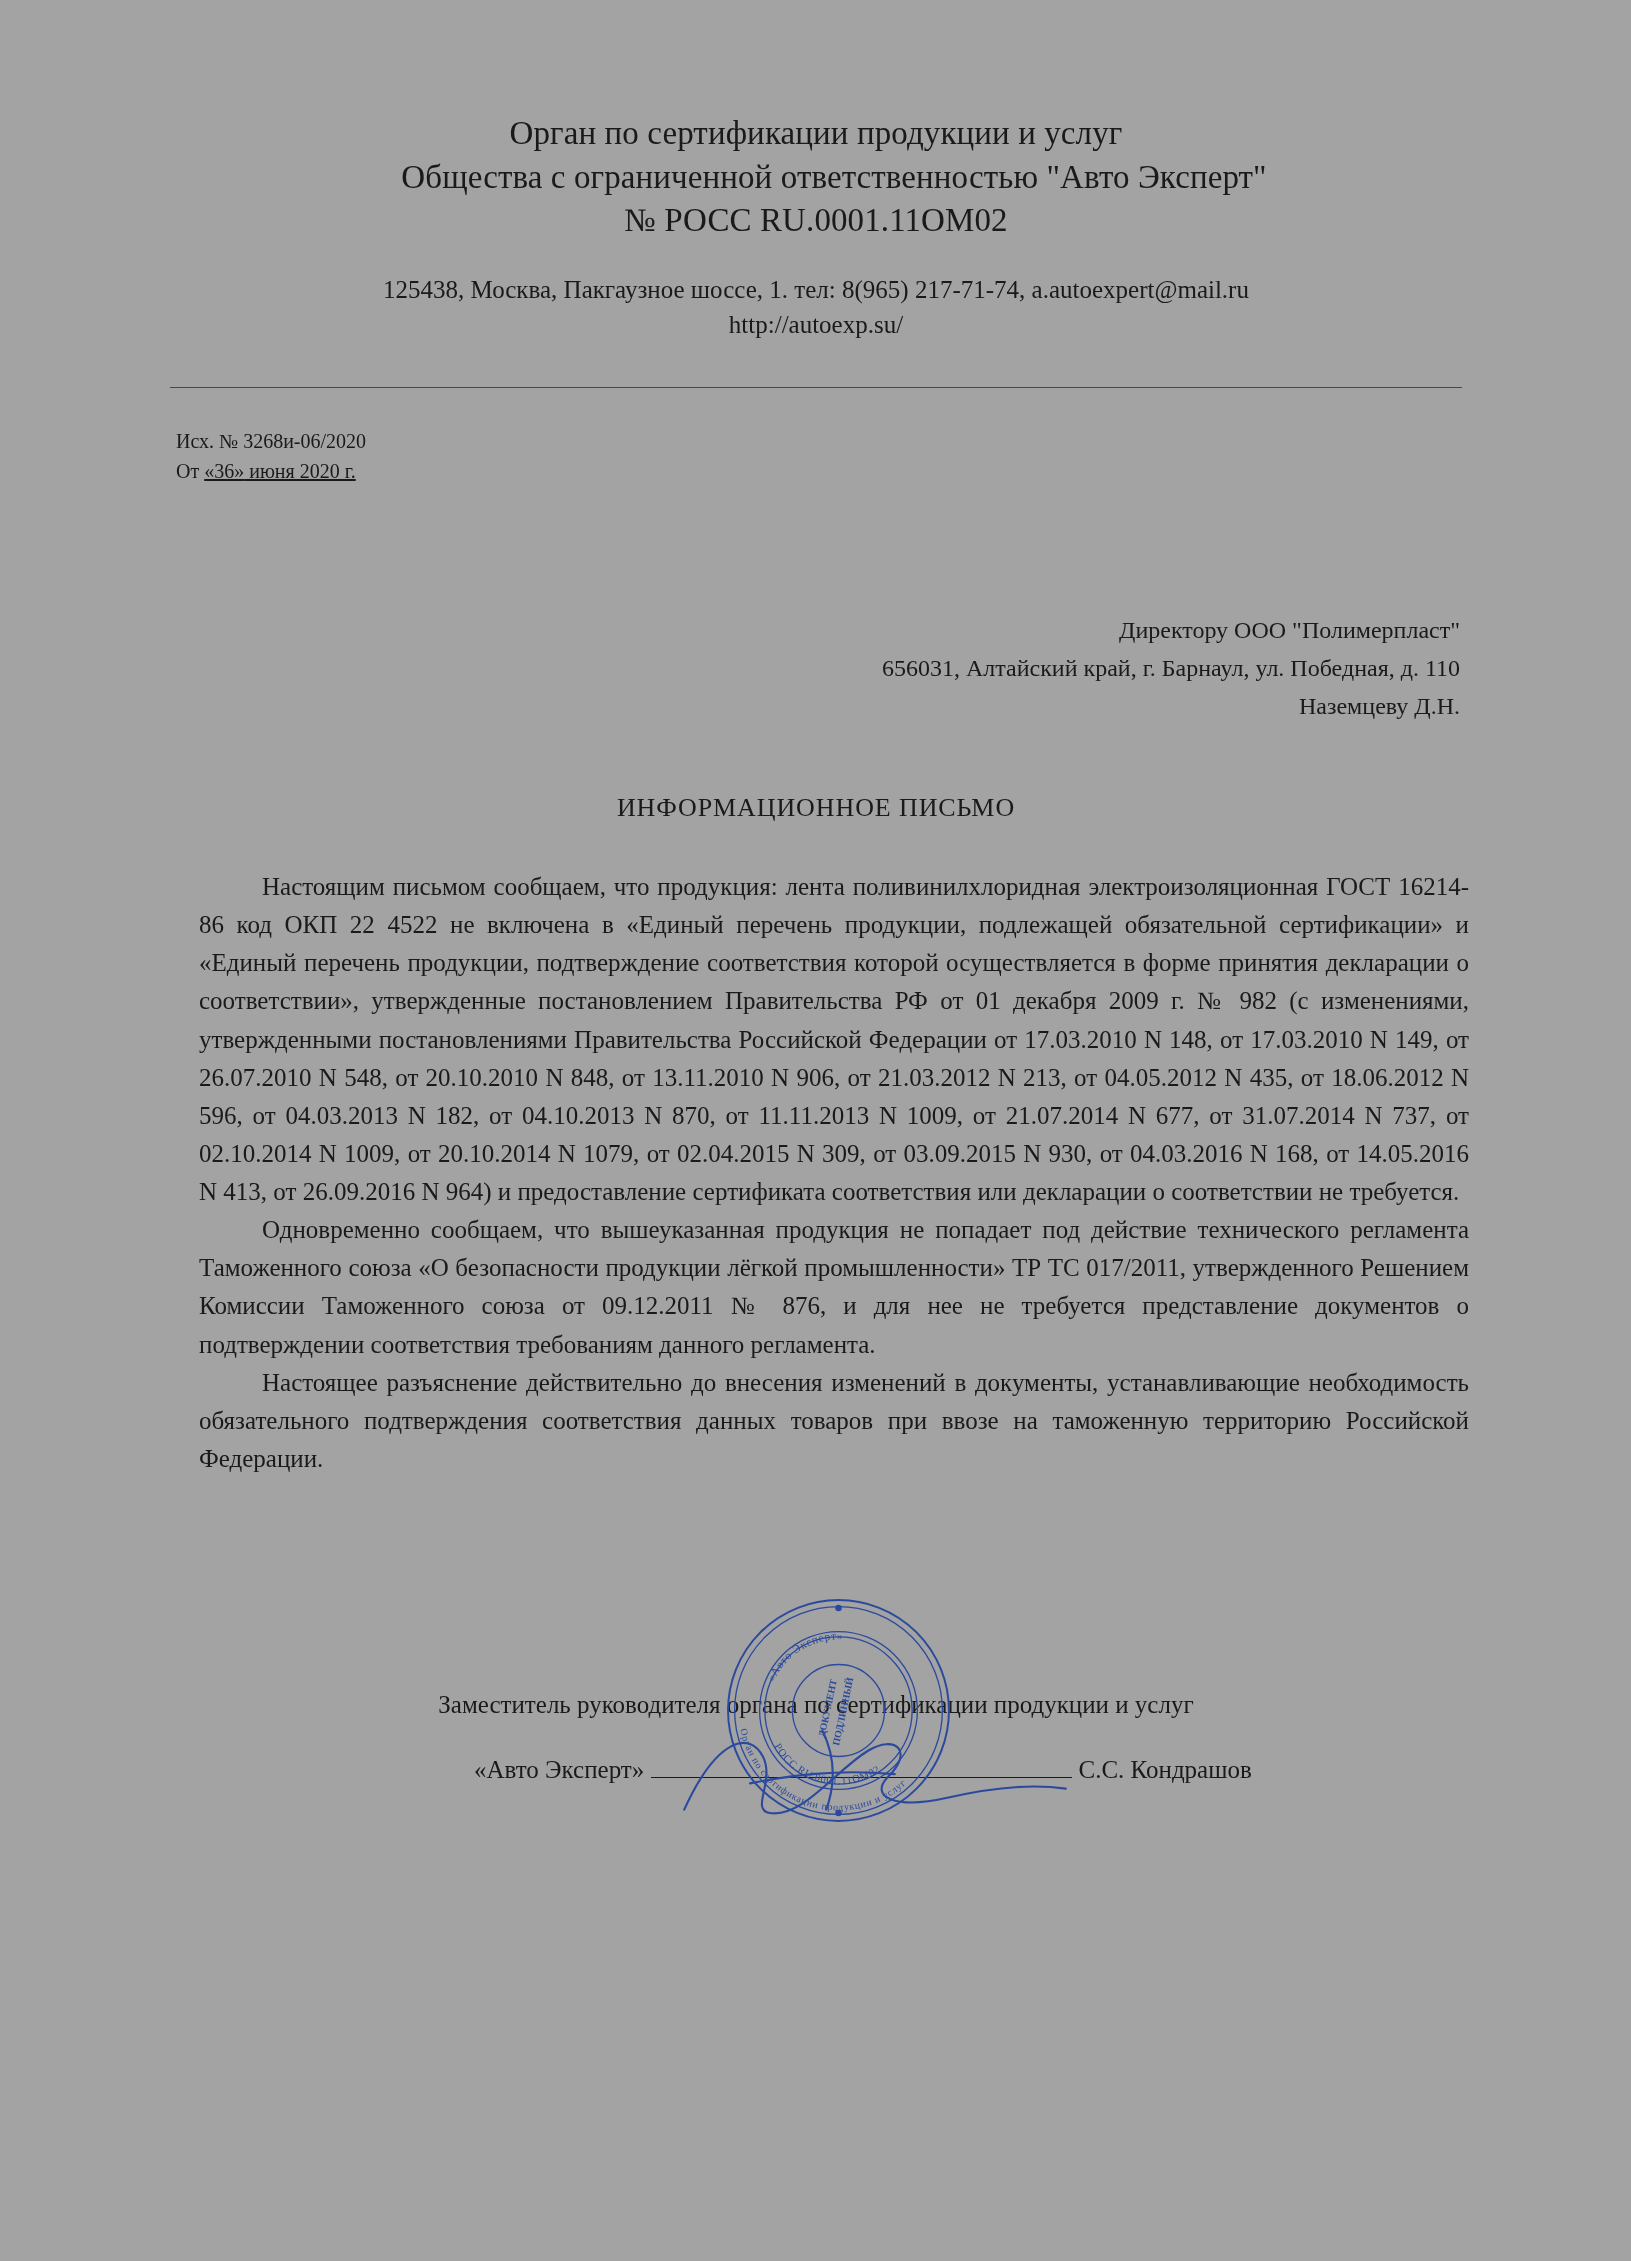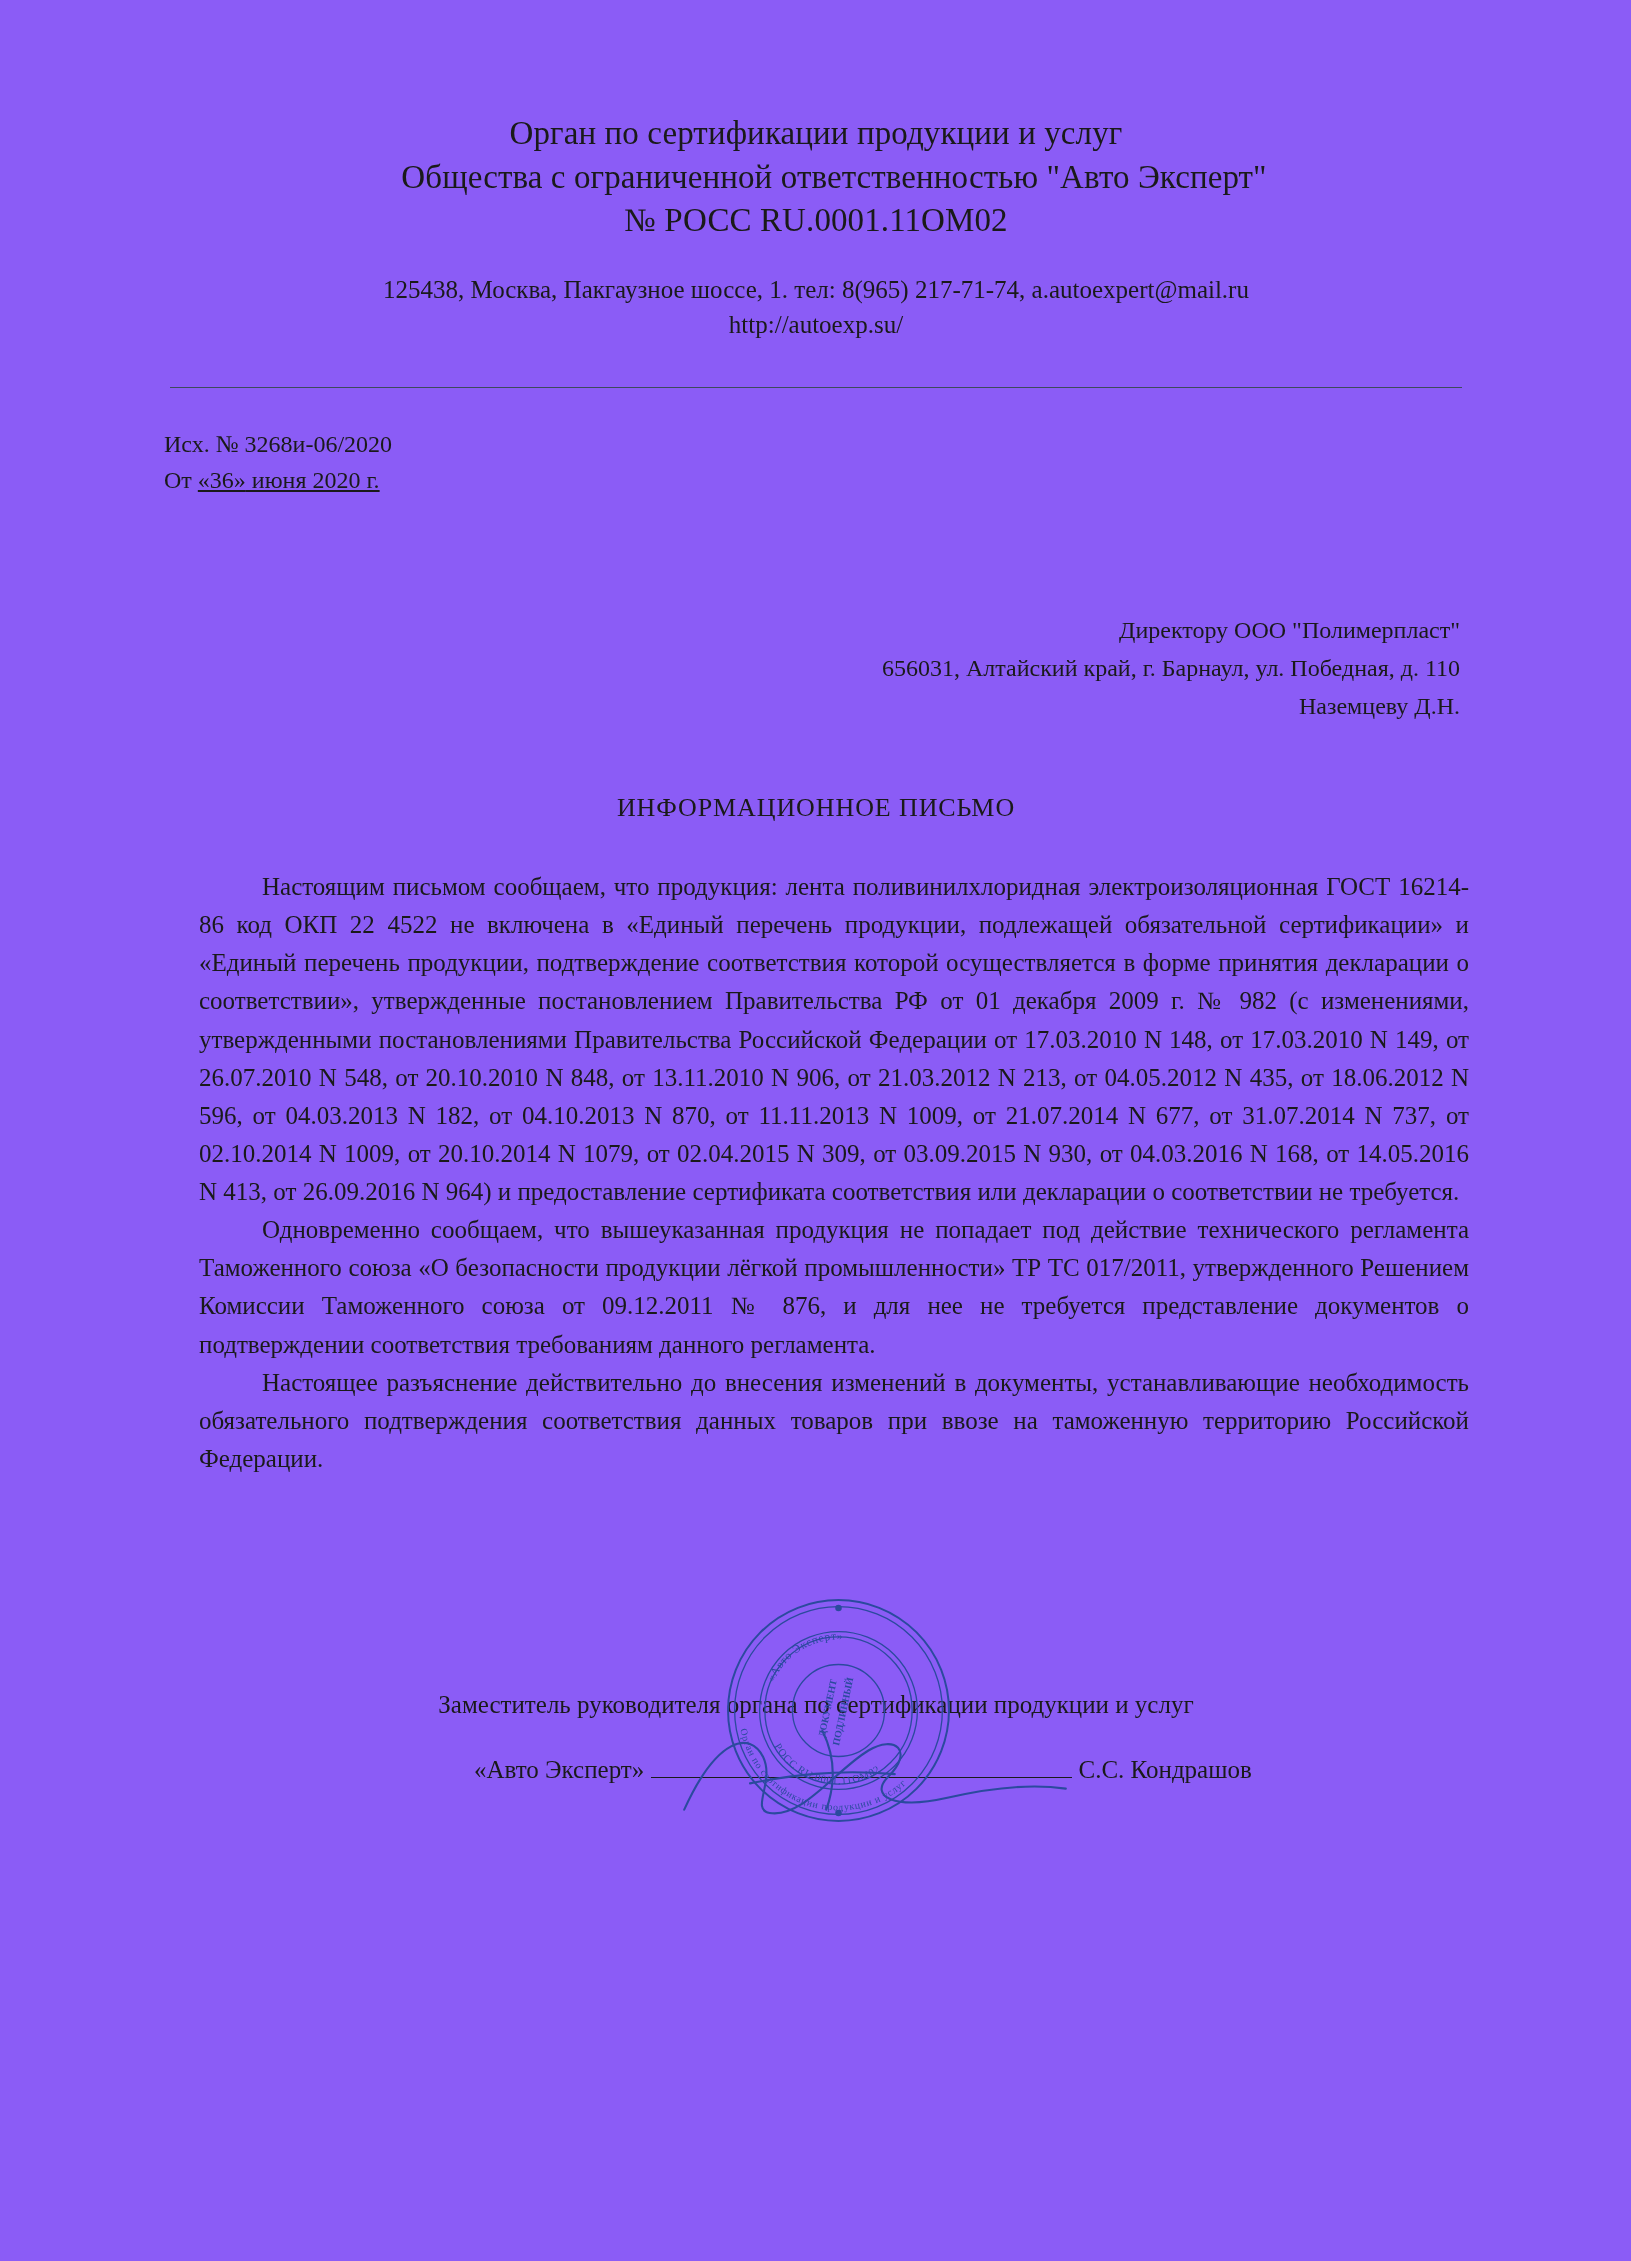--- a/index.html
+++ b/index.html
@@ -11,21 +11,21 @@
     width: 1632px;
     height: 2261px;
     font-family: "Liberation Serif", serif;
     color: #1a1a1a;
     position: relative;
     overflow: hidden;
   }
   .page {
     position: absolute;
     inset: 0;
-    background: #8b5cf6;
+    background: #a3a3a3;
   }
 
   
   .header {
     position: absolute;
     left: 0;
     right: 0;
     top: 112px;
     text-align: center;
   }
@@ -52,23 +52,23 @@
     left: 170px;
     right: 170px;
     top: 387px;
     height: 1.3px;
     background: #3d4a5c;
   }
 
   
   .refblock {
     position: absolute;
-    left: 164px;
+    left: 176px;
     top: 426px;
-    font-size: 24px;
+    font-size: 20px;
     line-height: 1.5;
   }
   .refblock .row2 .u {
     text-decoration: underline;
   }
 
   
   .addressee {
     position: absolute;
     right: 172px;

